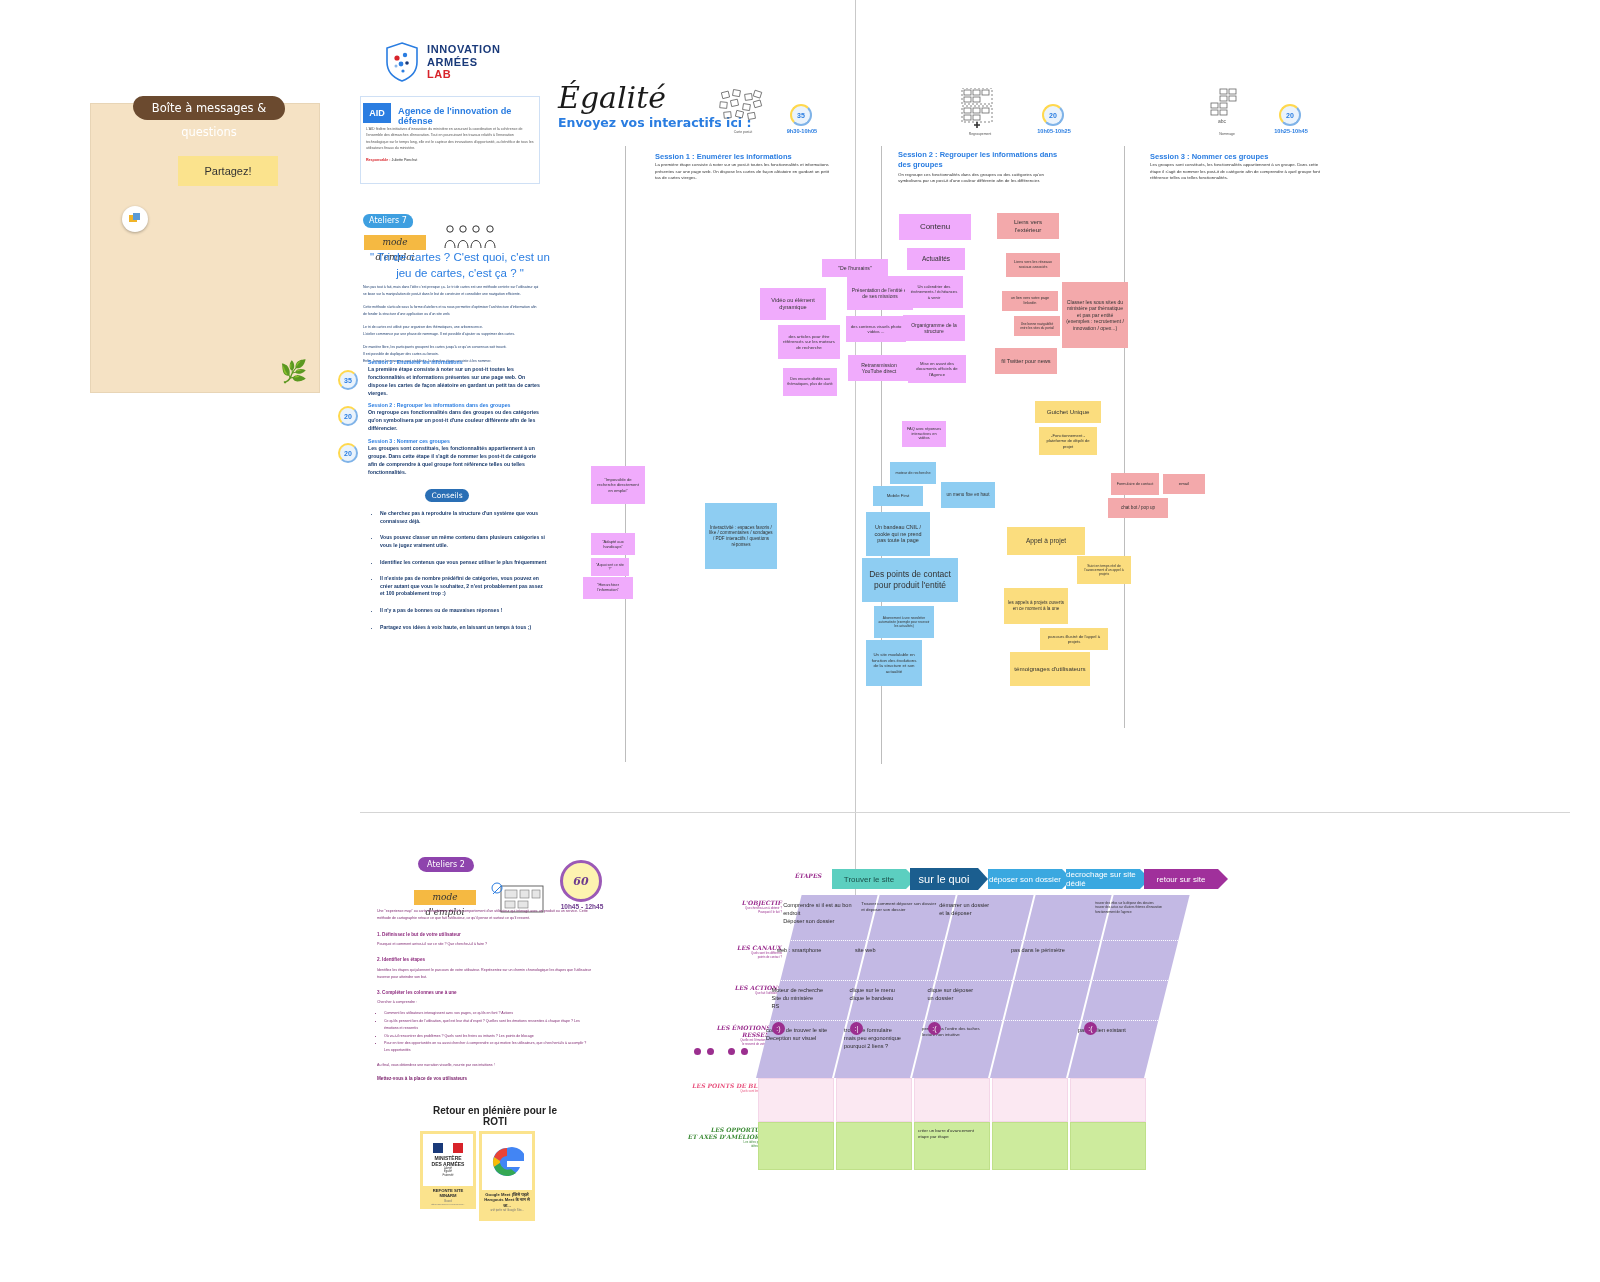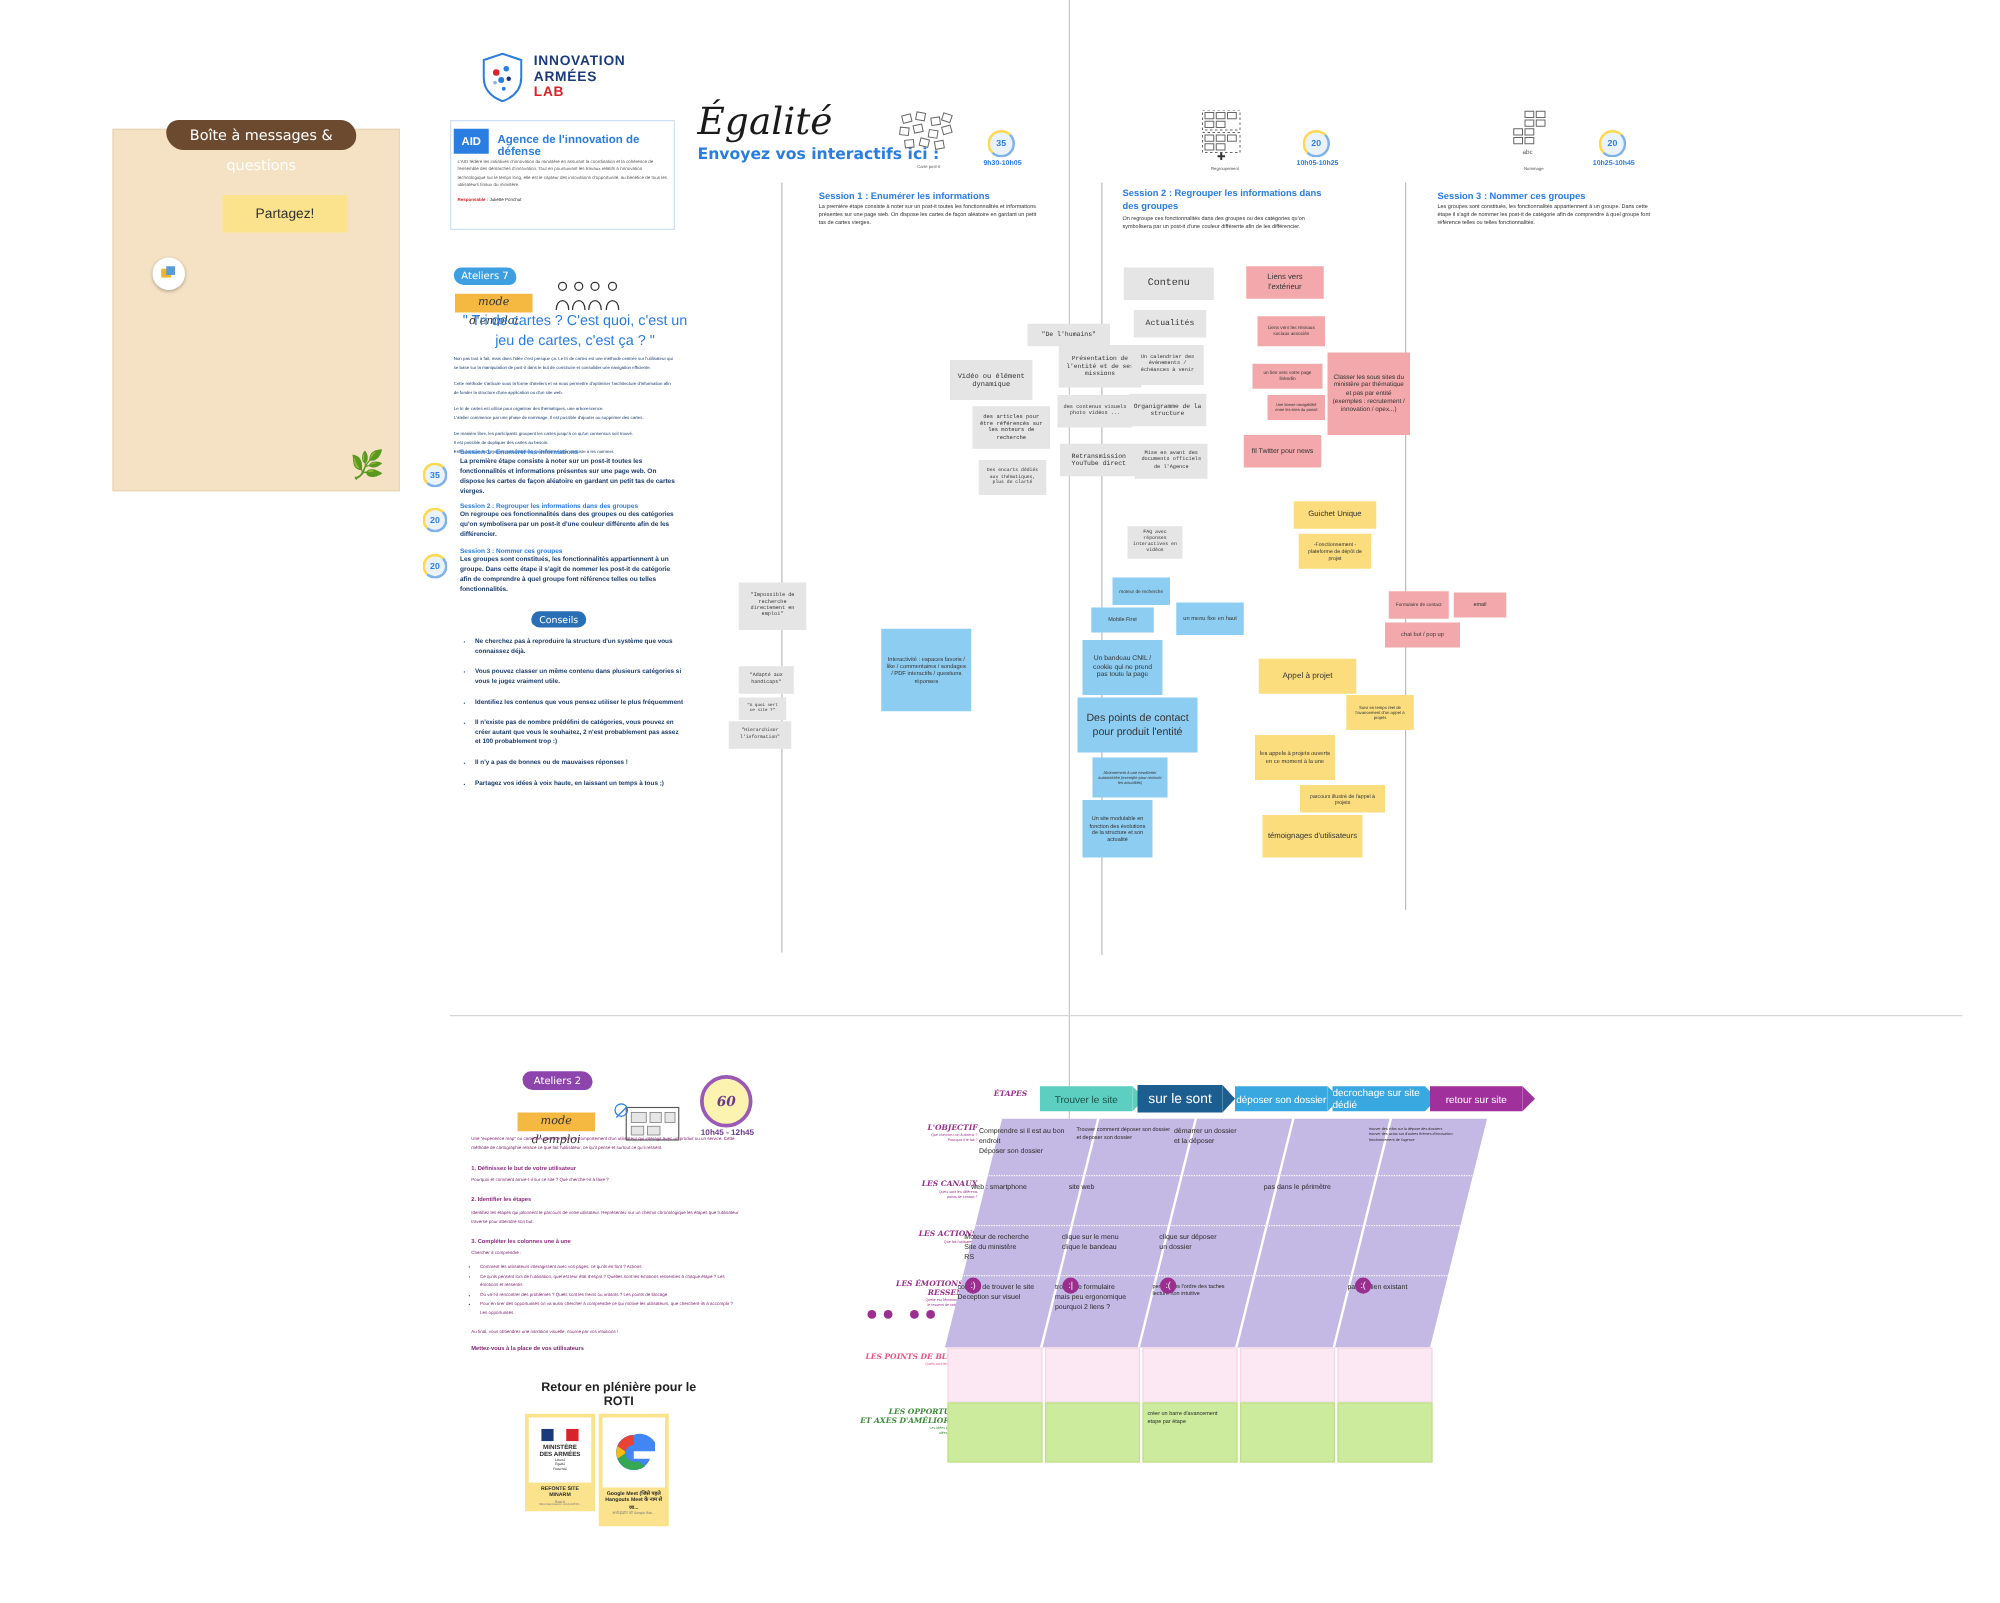--- a/index.html
+++ b/index.html
@@ -83,21 +83,21 @@
   .colhead-t { font-size:7.5px; font-weight:bold; color:#2a7de1; line-height:1.3; }
   .colhead-d { font-size:4.4px; color:#333; line-height:1.55; }
 
   
   .vsep { width:1px; background:#bdbdbd; }
 
   
   .note { position:absolute; display:flex; align-items:center; justify-content:center;
           text-align:center; padding:3px 4px; line-height:1.25; color:#333;
           font-family:"Liberation Sans", sans-serif; }
-  .green { background:#e5e5e5;font-family:Liberation Mono, monospace; }
+  .green { background:#f0abfc; }
   .pink  { background:#f3a9ab; }
   .blue  { background:#8ecdf2; }
   .yellow{ background:#fbdd7e; }
 
   
   .iconcap { font-size:3.4px; color:#555; text-align:center; }
 
   
   #hdiv { left:360px; top:812px; width:1210px; height:1px; background:#d5d5d5; }
   #vlong { left:855px; top:0px; width:1px; height:910px; background:#c9c9c9; }
@@ -450,21 +450,21 @@
   <div class="roti-sub">अभी इंस्टॉल करें Google Site...</div>
 </div>
 
 <div id="journey-layer">
     <div class="abs" style="left: 795px; top: 872px; font-size: 6px; font-weight: bold; font-style: italic; color: rgb(155, 47, 143); font-family: &quot;DejaVu Serif&quot;, serif;">ÉTAPES</div>
     <div class="etape" style="left: 832px; top: 869px; width: 74px; background: rgb(92, 207, 192); color: rgb(27, 79, 73);">
       <span>Trouver le site</span>
       <div class="arrow" style="border-left: 10px solid rgb(92, 207, 192);"></div>
     </div>
     <div class="etape" style="left: 910px; top: 868px; width: 68px; background: rgb(27, 94, 143); color: rgb(255, 255, 255); font-size: 11px; height: 22px;">
-      <span>sur le sont</span>
+      <span>sur le quoi</span>
       <div class="arrow" style="border-left: 10px solid rgb(27, 94, 143); border-top-width: 11px; border-bottom-width: 11px;"></div>
     </div>
     <div class="etape" style="left: 988px; top: 869px; width: 74px; background: rgb(58, 168, 224); color: rgb(255, 255, 255);">
       <span>déposer son dossier</span>
       <div class="arrow" style="border-left: 10px solid rgb(58, 168, 224);"></div>
     </div>
     <div class="etape" style="left: 1066px; top: 869px; width: 74px; background: rgb(58, 168, 224); color: rgb(255, 255, 255);">
       <span>decrochage sur site dédié</span>
       <div class="arrow" style="border-left: 10px solid rgb(58, 168, 224);"></div>
     </div>

